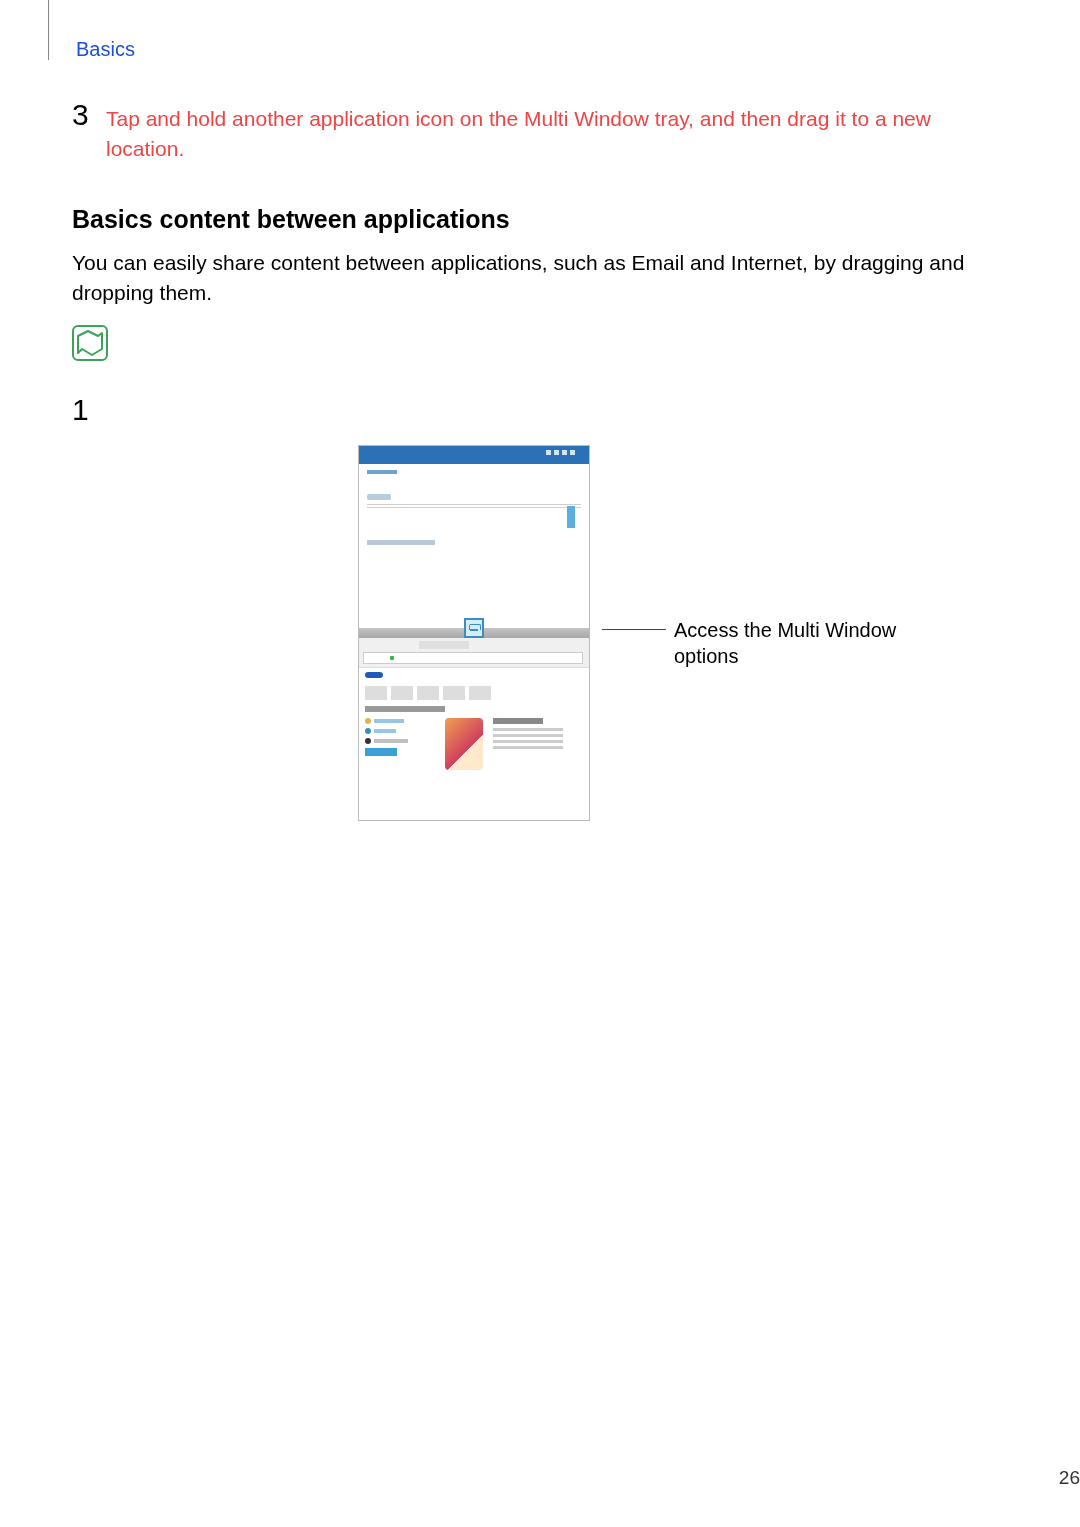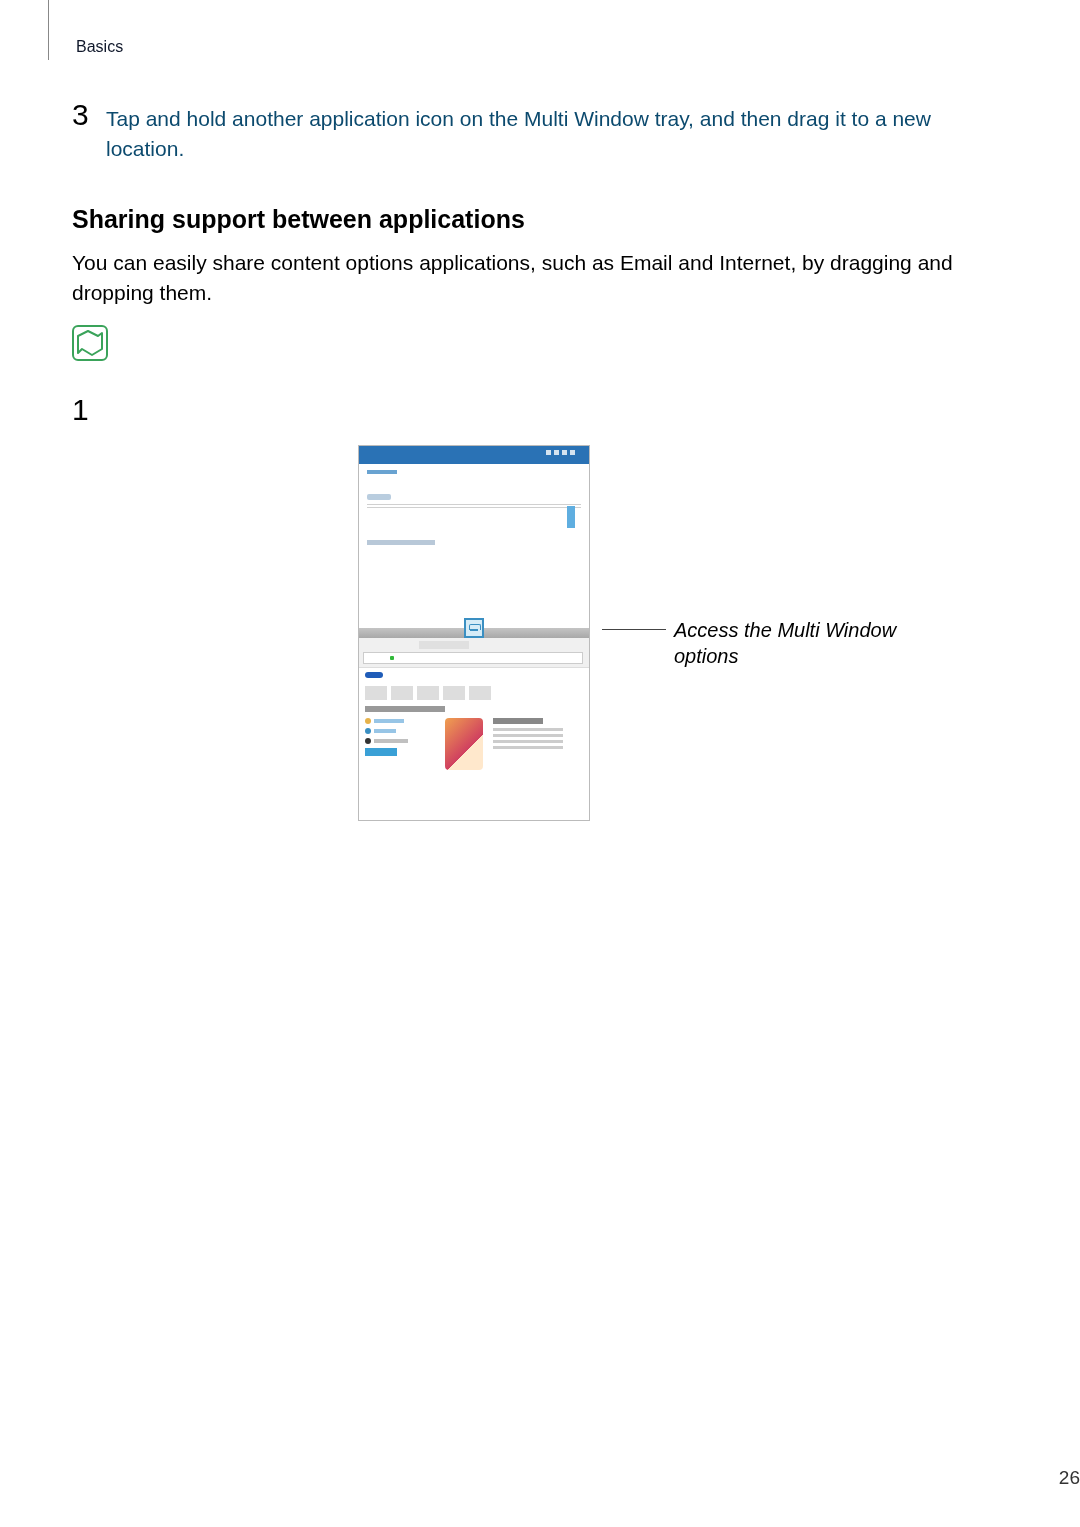--- a/index.html
+++ b/index.html
@@ -16,22 +16,22 @@
       left: 48px;
       top: 0;
       width: 1px;
       height: 60px;
       background: #888;
     }
     .header-label {
       position: absolute;
       left: 76px;
       top: 38px;
-      font-size: 16px;
-      color: #0f172a;
+      font-size: 20px;
+      color: #1d4ed8;
     }
     .content-area {
       position: absolute;
       left: 72px;
       top: 100px;
       width: 932px;
     }
     .step-item {
       display: flex;
       align-items: flex-start;
@@ -41,21 +41,21 @@
       font-size: 30px;
       font-weight: 400;
       color: #000;
       width: 34px;
       line-height: 1.0;
       flex-shrink: 0;
     }
     .step-text {
       font-size: 21px;
       line-height: 1.45;
-      color: #0c4a6e;
+      color: #ef4444;
       padding-top: 4px;
     }
     .note-block {
       display: flex;
       align-items: flex-start;
       margin-top: 8px;
       margin-bottom: 24px;
     }
     .note-svg {
       width: 36px;
@@ -99,21 +99,20 @@
     .body-text {
       font-size: 21px;
       line-height: 1.45;
       color: #000;
       margin-bottom: 16px;
     }
     .figure-wrap {
       position: relative;
       margin-top: 20px;
       width: 100%;
-      font-style: italic;
     }
     .figure-center {
       margin-left: 286px;
       width: 232px;
     }
     .device-screen {
       width: 232px;
       height: 376px;
       border: 1px solid #bbb;
       background: #fff;
@@ -308,24 +307,24 @@
 <div class="header-label">Basics</div>
 
 <div class="content-area">
 
   <div class="step-item">
     <div class="step-num">3</div>
     <div class="step-text">Tap and hold another application icon on the Multi Window tray, and then drag it to a new location.</div>
   </div>
 
 
-  <div class="section-heading">Sharing support between applications</div>
+  <div class="section-heading">Basics content between applications</div>
 
   <div class="body-text">
-    <span>You can easily share content options applications, such as </span><b>Email</b><span> and </span><b>Internet</b><span>, by dragging and dropping them.</span>
+    <span>You can easily share content between applications, such as </span><b>Email</b><span> and </span><b>Internet</b><span>, by dragging and dropping them.</span>
   </div>
 
   <div class="note-block">
     <svg class="note-svg" viewBox="0 0 36 36">
       <rect x="1" y="1" width="34" height="34" rx="5" ry="5" fill="none" stroke="#3aa35a" stroke-width="2"></rect>
       <path d="M6 11 L16 6 L26 11 L30 8 L30 24 L20 30 L10 24 L6 28 Z" fill="none" stroke="#3aa35a" stroke-width="2" stroke-linejoin="round"></path>
     </svg>
   </div>
 
   <div class="step-item" style="margin-top:34px">

